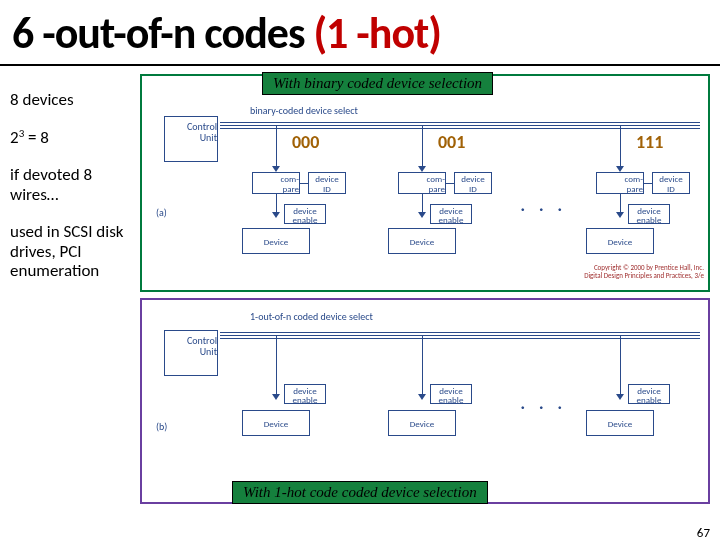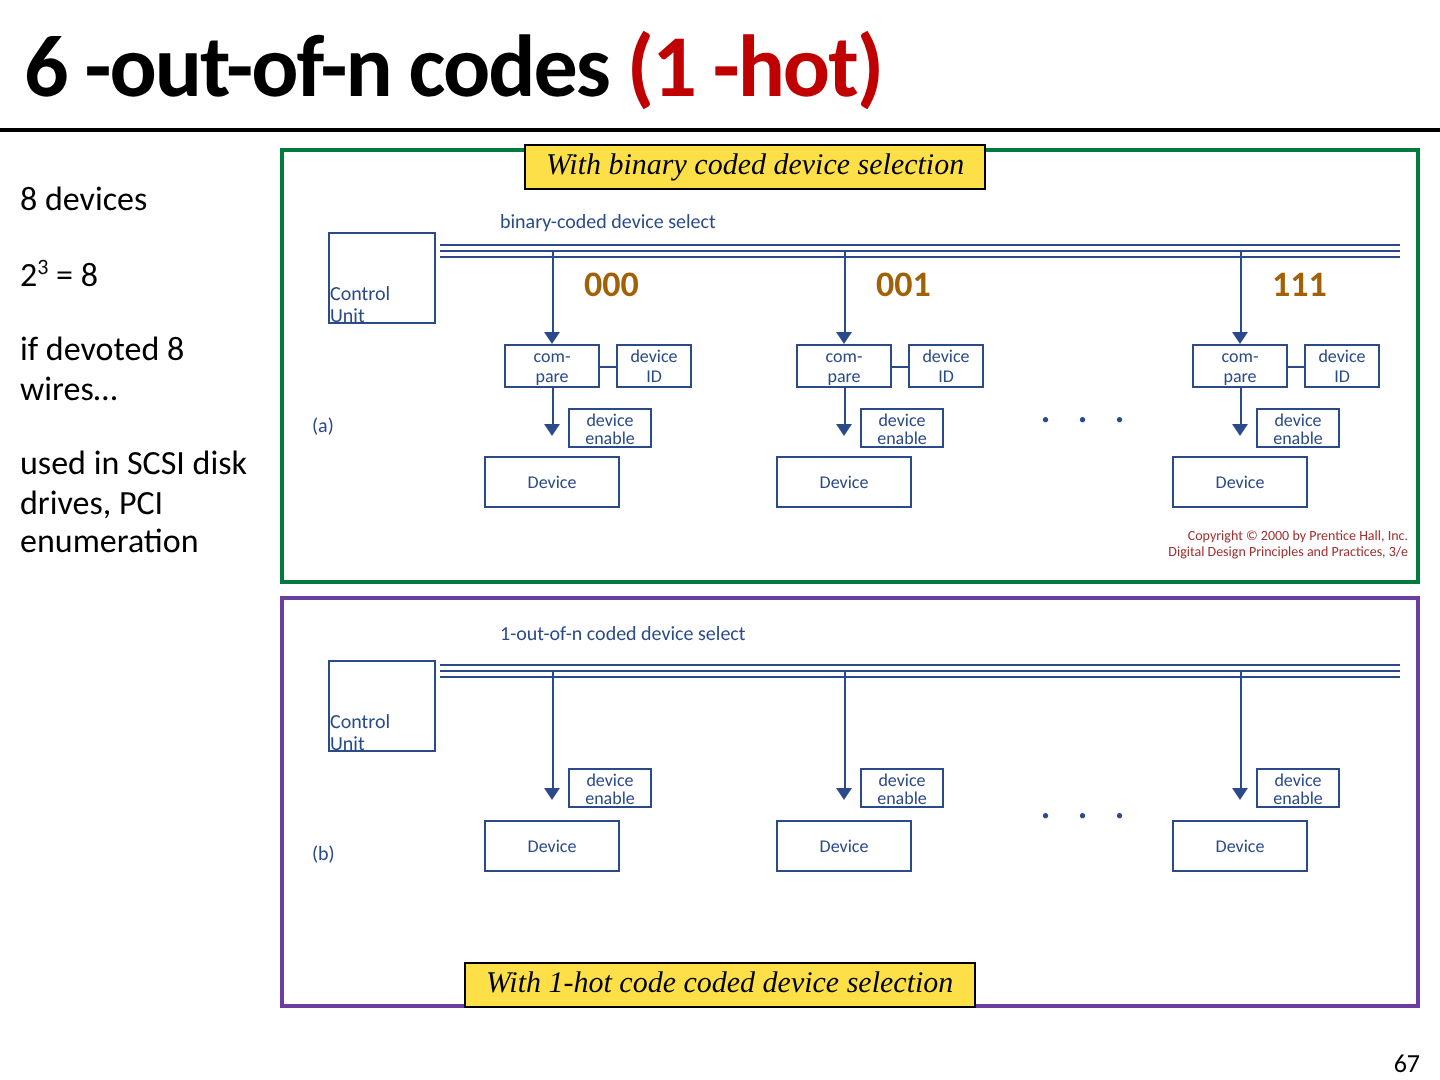--- a/index.html
+++ b/index.html
@@ -43,38 +43,38 @@
     position: relative;
     margin-bottom: 6px;
   }
   .panel-b {
     border: 2px solid #6a3fa0;
     height: 206px;
     position: relative;
   }
   .caption-top, .caption-bottom {
     position: absolute;
-    background: #fde047;
+    background: #15803d;
     border: 1px solid #000;
     font-style: italic;
     font-family: "Times New Roman", serif;
     font-size: 15px;
     padding: 2px 10px;
   }
   .caption-top { left: 120px; top: -4px; }
   .caption-bottom { left: 90px; bottom: -2px; }
   .control-unit {
     position: absolute;
     border: 1px solid #2a4a8a;
     width: 54px;
     height: 46px;
     font-size: 10px;
     color: #2a4a8a;
-    text-align: left;
-    padding-top: 24px;
+    text-align: right;
+    padding-top: 4px;
     line-height: 1.1;
     background: #fff;
   }
   .bus-label {
     position: absolute;
     font-size: 10px;
     color: #2a4a8a;
   }
   .hline { position: absolute; height: 1px; background: #2a4a8a; }
   .vline { position: absolute; width: 1px; background: #2a4a8a; }
@@ -87,21 +87,21 @@
   }
   .device-group { position: absolute; }
   .cmp-box, .devid-box, .device-box, .en-box {
     border: 1px solid #2a4a8a;
     font-size: 9px;
     color: #2a4a8a;
     text-align: center;
     position: absolute;
     background: #fff;
   }
-  .cmp-box { width: 48px; height: 22px; line-height: 10px; padding-top: 1px; }
+  .cmp-box { width: 48px; height: 22px; line-height: 10px; padding-top: 1px; text-align: right; }
   .devid-box { width: 38px; height: 22px; line-height: 10px; padding-top: 1px; }
   .en-box { width: 42px; height: 20px; line-height: 9px; padding-top: 1px; }
   .device-box { width: 68px; height: 26px; line-height: 26px; }
   .dots {
     position: absolute;
     font-size: 22px;
     color: #2a4a8a;
     letter-spacing: 4px;
   }
   .sublabel {

